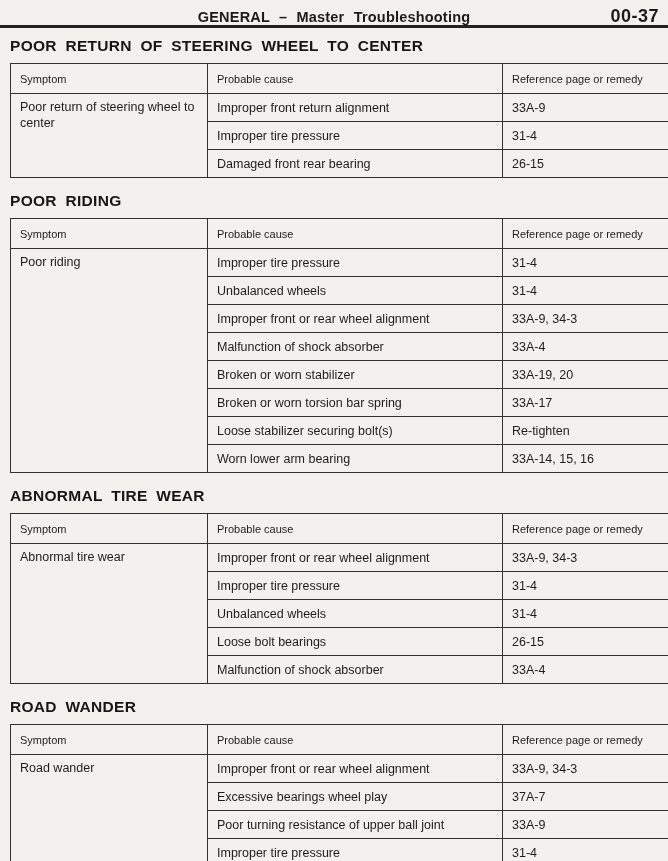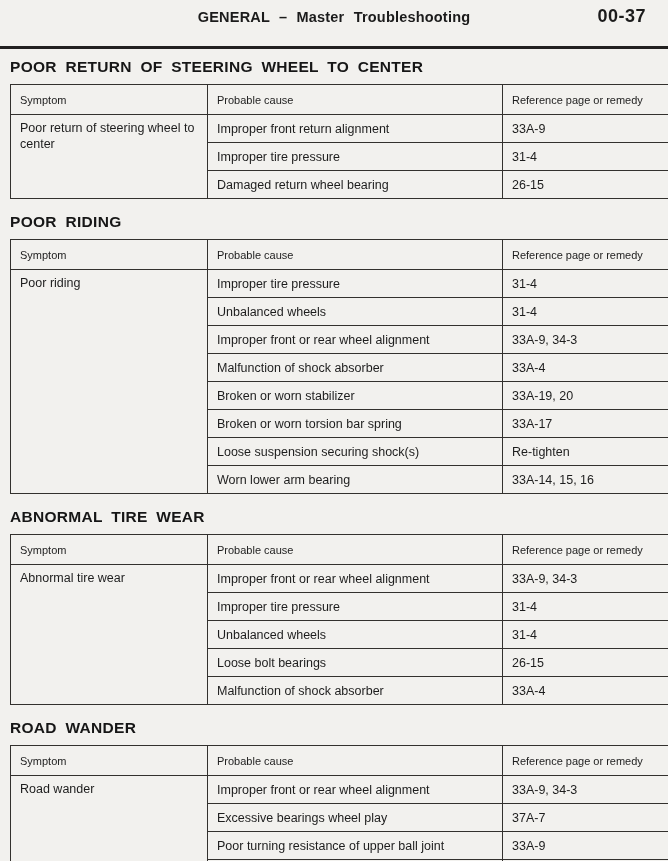--- a/index.html
+++ b/index.html
@@ -13,37 +13,37 @@
     width: 668px;
     height: 861px;
     background: #f2f1ee;
     color: #1b1b1b;
     overflow: hidden;
     box-sizing: border-box;
   }
   
   .page-header {
     position: relative;
-    height: 49px;
+    height: 28px;
   }
   .header-title {
     position: absolute;
     top: 9px;
     left: 0;
     width: 100%;
     text-align: center;
     font-weight: bold;
     font-size: 14.5px;
     word-spacing: 5px;
     letter-spacing: 0.2px;
   }
   .page-number {
     position: absolute;
     top: 6px;
-    right: 22px;
+    right: 9px;
     font-weight: bold;
     font-size: 18px;
     letter-spacing: 0.5px;
   }
   .header-rule {
     position: absolute;
     bottom: 0;
     left: 0;
     width: 100%;
     height: 0;
@@ -124,21 +124,21 @@
             <tr>
               <td class="symptom-cell" rowspan="3">Poor return of steering wheel to center</td>
               <td class="cause-cell">Improper front return alignment</td>
               <td class="ref-cell">33A-9</td>
             </tr>
             <tr>
               <td class="cause-cell">Improper tire pressure</td>
               <td class="ref-cell">31-4</td>
             </tr>
             <tr>
-              <td class="cause-cell">Damaged return wheel bearing</td>
+              <td class="cause-cell">Damaged front rear bearing</td>
               <td class="ref-cell">26-15</td>
             </tr>
           </tbody>
       </table>
     </section>
 
     <section class="section">
       <h2 class="section-heading">POOR RIDING</h2>
       <table class="trouble-table">
         <thead>
@@ -168,21 +168,21 @@
             </tr>
             <tr>
               <td class="cause-cell">Broken or worn stabilizer</td>
               <td class="ref-cell">33A-19, 20</td>
             </tr>
             <tr>
               <td class="cause-cell">Broken or worn torsion bar spring</td>
               <td class="ref-cell">33A-17</td>
             </tr>
             <tr>
-              <td class="cause-cell">Loose suspension securing shock(s)</td>
+              <td class="cause-cell">Loose stabilizer securing bolt(s)</td>
               <td class="ref-cell">Re-tighten</td>
             </tr>
             <tr>
               <td class="cause-cell">Worn lower arm bearing</td>
               <td class="ref-cell">33A-14, 15, 16</td>
             </tr>
           </tbody>
       </table>
     </section>
 

